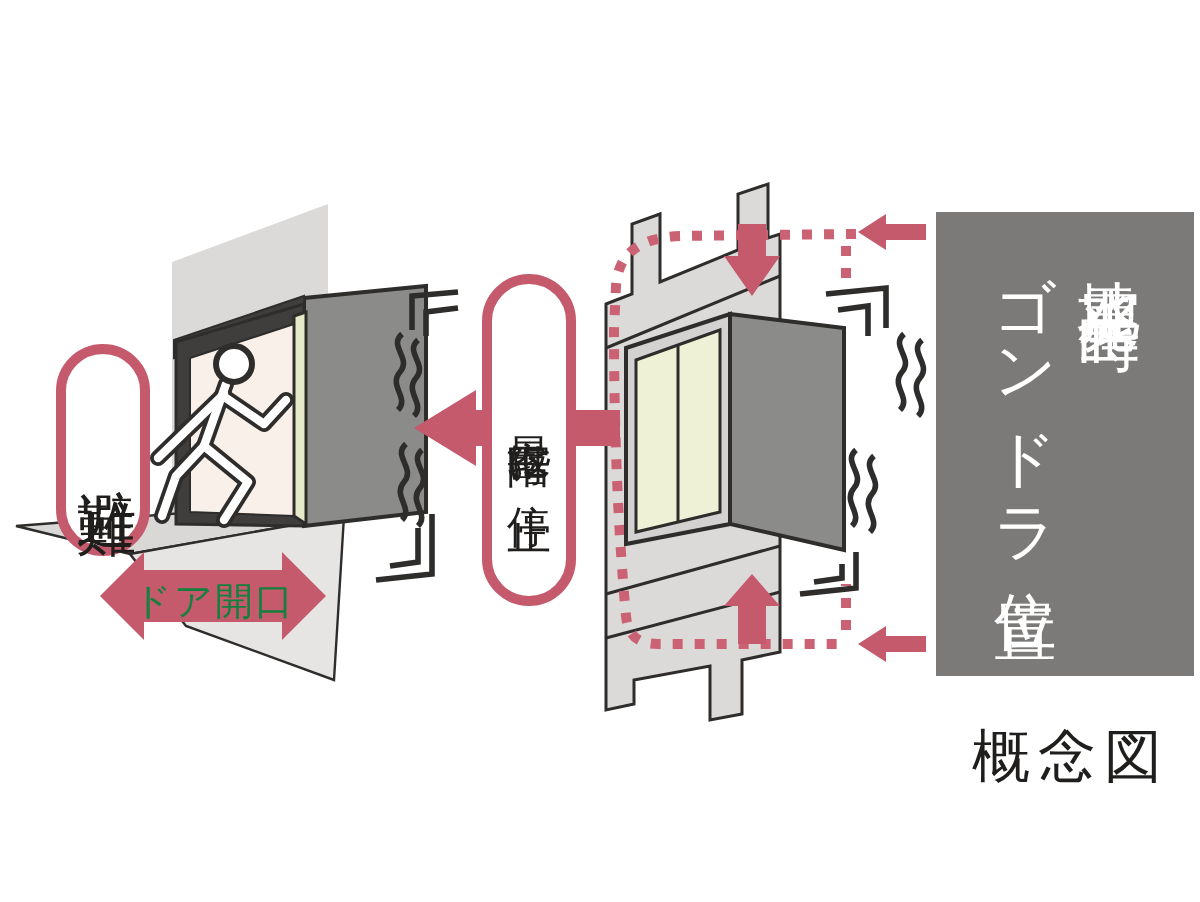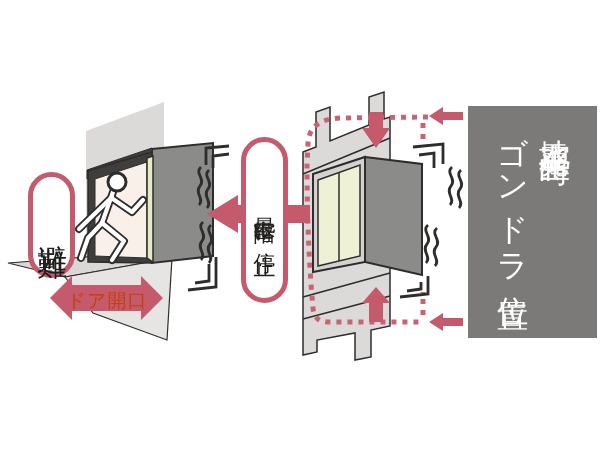--- a/index.html
+++ b/index.html
@@ -18,21 +18,21 @@
   .vtext{writing-mode:vertical-rl;text-orientation:upright;}
   .capsule{
     position:absolute;background:#ffffff;border:5px solid var(--pink);
     border-radius:26px;display:flex;align-items:center;justify-content:center;
     box-sizing:border-box;color:var(--text-dark);
   }
   #capsule-evac{left:28px;top:172px;width:47px;height:106px;font-size:30px;letter-spacing:5px;}
   #capsule-stop{left:241px;top:137px;width:47px;height:166px;font-size:22px;letter-spacing:2.5px;}
   #door-open-label{
     position:absolute;left:62px;top:288px;width:90px;text-align:center;
-    font-size:19px;letter-spacing:1px;color:#c2410c;
+    font-size:19px;letter-spacing:1px;color:#15803d;
   }
   #title-box{
     position:absolute;left:468px;top:106px;width:129px;height:232px;
     background:var(--title-box-gray);box-sizing:border-box;
     padding:9px 22px 0 0;color:var(--title-text);
   }
   .title-col{display:block;font-size:31px;letter-spacing:4px;line-height:1.35;}
   #caption{
     position:absolute;left:486px;top:359px;font-size:29px;letter-spacing:4px;
     color:var(--text-dark);
@@ -137,13 +137,14 @@
     <span class="vtext">最寄階に停止</span>
   </div>
 
   <div id="door-open-label">ドア開口</div>
 
   <div id="title-box" class="vtext">
     <span class="title-col">地震発生時</span>
     <span class="title-col">ゴンドラ位置</span>
   </div>
 
+  <div id="caption">概念図</div>
 </div>
 
 </body></html>

